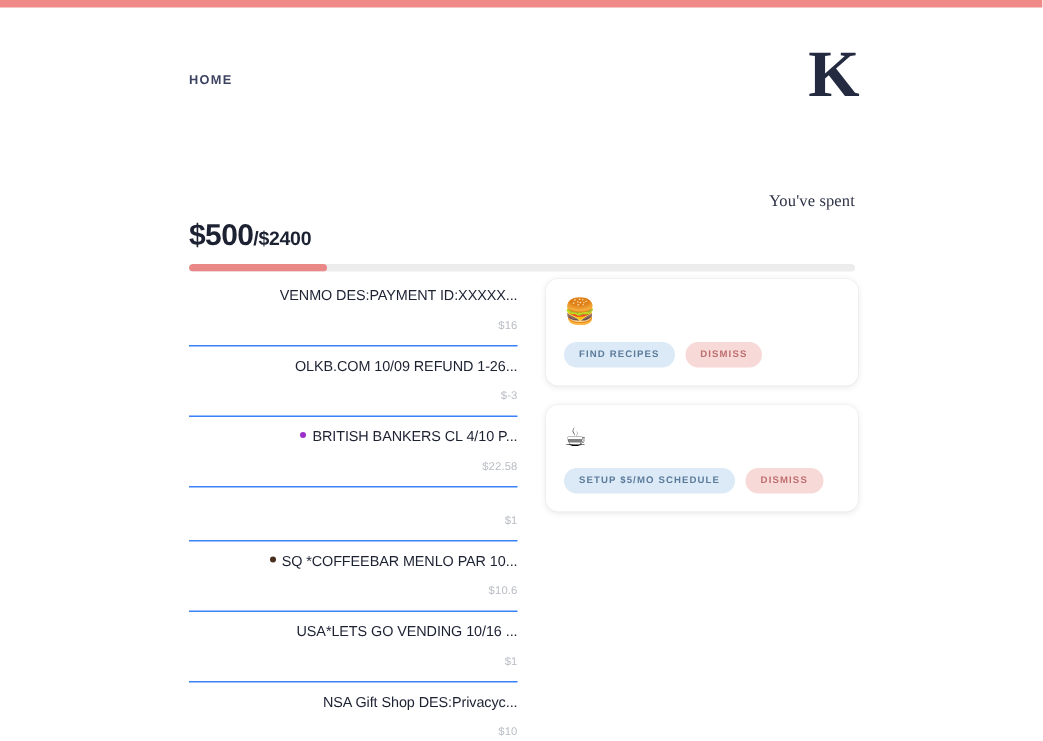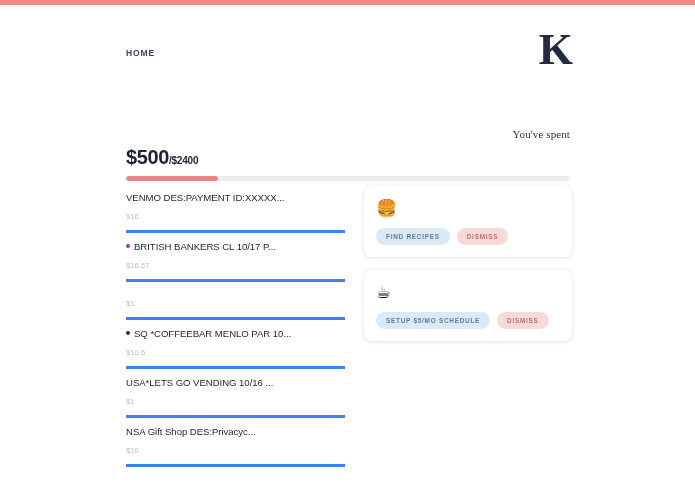--- a/index.html
+++ b/index.html
@@ -46,38 +46,38 @@
   .spend { position:absolute; left:0; top:128px; width:444px;text-align:right; }
   .spend-label {
     font-family:"Liberation Serif", serif;
     font-size:11px; color:#2c3145; letter-spacing:0.1px;
   }
   .spend-amounts { margin-top:6px; display:flex; align-items:baseline; }
   .spend-current {
     font-size:20px; font-weight:bold; color:#1d2233; letter-spacing:-0.4px;
   }
   .spend-total {
-    font-size:10px; font-weight:bold; color:#1d2233; letter-spacing:-0.2px;
+    font-size:13px; font-weight:bold; color:#1d2233; letter-spacing:-0.2px;
   }
   .progress-track {
     margin-top:7px; position:relative;
     width:444px; height:5px; border-radius:3px; background:#ececec;
     overflow:hidden;
   }
   .progress-fill {
     position:absolute; left:0; top:0; height:5px; border-radius:3px;
     background:#e98886;
   }
 
   
   .columns { position:absolute; left:0; top:186px; width:446px; }
 
   
   .tx-list { position:absolute; left:0; top:0; width:219px; }
-  .tx-row { position:relative; padding:8px 0 9px 0; border-bottom:3px solid #3b82f6; }
+  .tx-row { position:relative; padding:8px 0 9px 0; border-bottom:1px solid #3b82f6;text-align:right; }
   .tx-row:first-child { padding-top:6px; }
   .tx-title {
     font-size:9.6px; color:#1d2233; letter-spacing:-0.05px;
     white-space:nowrap; overflow:hidden;
   }
   .tx-dot {
     display:inline-block; width:4px; height:4px; border-radius:50%;
     margin-right:4px; vertical-align:middle; position:relative; top:-1px;
   }
   .tx-amount {
@@ -145,22 +145,26 @@
     </div>
 
     <div class="columns">
 
       <div class="tx-list" id="tx-list">
           <div class="tx-row">
             <div class="tx-title"><span>VENMO DES:PAYMENT ID:XXXXX...</span></div>
             <div class="tx-amount">$16</div>
           </div>
           <div class="tx-row">
-            <div class="tx-title"><span class="tx-dot" style="background: rgb(155, 48, 200);"></span><span>BRITISH BANKERS CL 10/17 P...</span></div>
-            <div class="tx-amount">$16.57</div>
+            <div class="tx-title"><span>OLKB.COM 10/09 REFUND 1-26...</span></div>
+            <div class="tx-amount">$-3</div>
+          </div>
+          <div class="tx-row">
+            <div class="tx-title"><span class="tx-dot" style="background: rgb(155, 48, 200);"></span><span>BRITISH BANKERS CL 4/10 P...</span></div>
+            <div class="tx-amount">$22.58</div>
           </div>
           <div class="tx-row">
             <div class="tx-amount">$1</div>
           </div>
           <div class="tx-row">
             <div class="tx-title"><span class="tx-dot" style="background: rgb(74, 47, 30);"></span><span>SQ *COFFEEBAR MENLO PAR 10...</span></div>
             <div class="tx-amount">$10.6</div>
           </div>
           <div class="tx-row">
             <div class="tx-title"><span>USA*LETS GO VENDING 10/16 ...</span></div>

